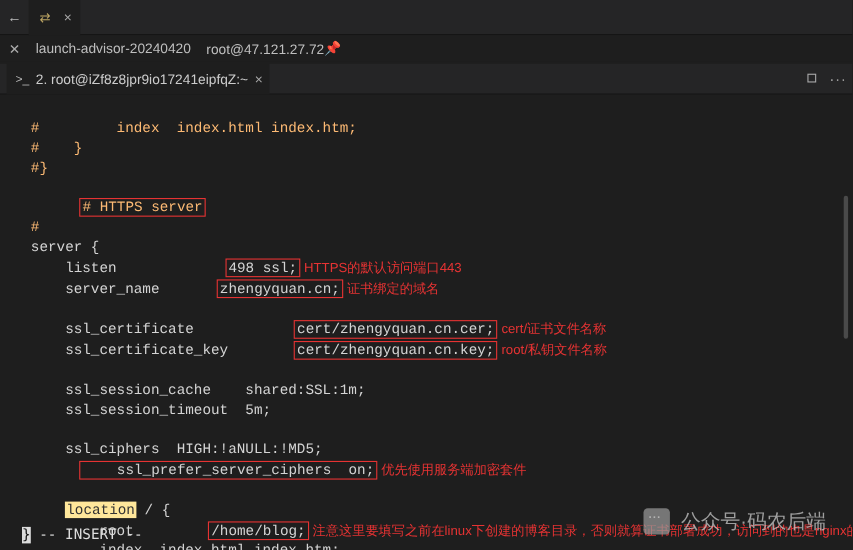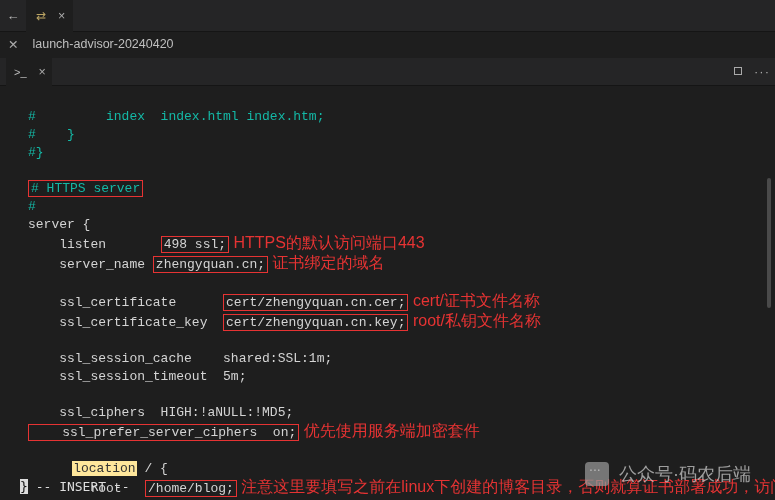--- a/index.html
+++ b/index.html
@@ -65,24 +65,24 @@
     position: relative;
     font-family: Consolas, "Courier New", monospace;
     font-size: 13px;
     line-height: 18px;
     color: #d4d4d4;
     padding: 4px 0 0 28px;
     white-space: pre;
     height: calc(500px - 32px - 24px - 28px);
     overflow: hidden;
   }
-  .editor .c-comment { color: #14b8a6; }
-  .editor .c-hl { background: #ffe79b; color: #333; padding: 0 1px; margin-left: 13px; }
-  .box { border: 1.5px solid #e63333; padding: 0 2px; }
-  .ann { color: #e63333; font-family: "Microsoft YaHei", sans-serif; font-size: 16px; }
+  .editor .c-comment { color: #fdba74; }
+  .editor .c-hl { background: #ffe79b; color: #333; padding: 0 1px; }
+  .box { border: 1.5px solid #e63333; padding: 0 2px; margin-left: 44px; }
+  .ann { color: #e63333; font-family: "Microsoft YaHei", sans-serif; font-size: 12px; }
   .statusline {
     position: absolute;
     bottom: 6px; left: 20px;
     color: #ddd;
     font-family: Consolas, monospace;
     font-size: 13px;
   }
   .watermark {
     position: absolute;
     right: 24px; bottom: 14px;
@@ -118,25 +118,27 @@
   <div class="topbtn">←</div>
   <div class="tab active">
     <span class="tabicon">⇄</span>
     <span class="tabclose">×</span>
   </div>
 </div>
 
 <div class="breadcrumb">
   <span class="x">✕</span>
   <span>launch-advisor-20240420</span>
+  <span><span>root@47.121.27.72</span><span class="pin">📌</span></span>
 </div>
 
 <div class="tabbar2" style="position:relative;">
   <div class="tab2">
     <span class="termicon">&gt;_</span>
+    <span>2. root@iZf8z8jpr9io17241eipfqZ:~</span>
     <span class="tabclose" style="margin-left:6px;">×</span>
   </div>
   <div class="ritems">
     <div>
         <span class="sq"></span>
       </div>
     <div>
         <span class="dots">···</span>
       </div>
   </div>

